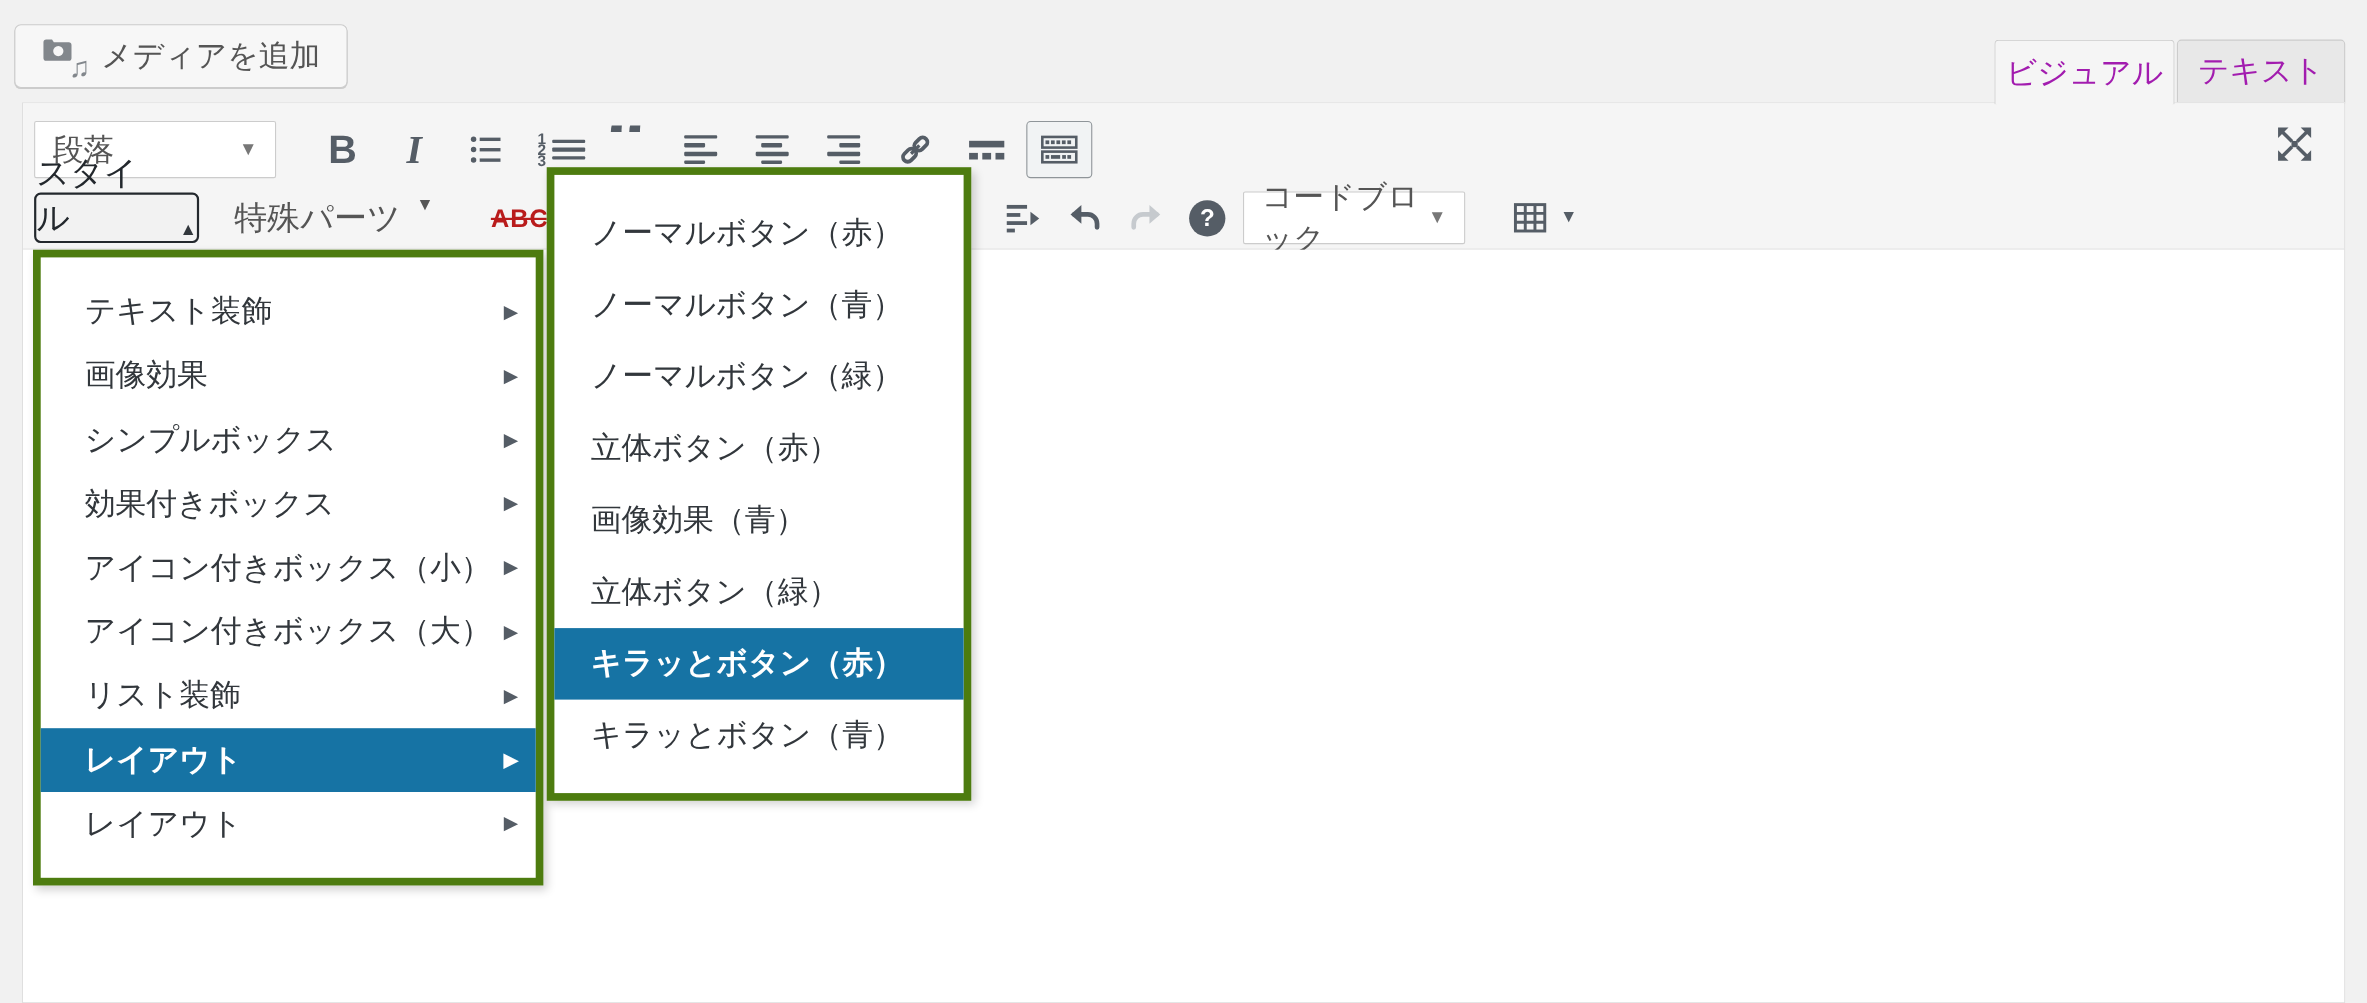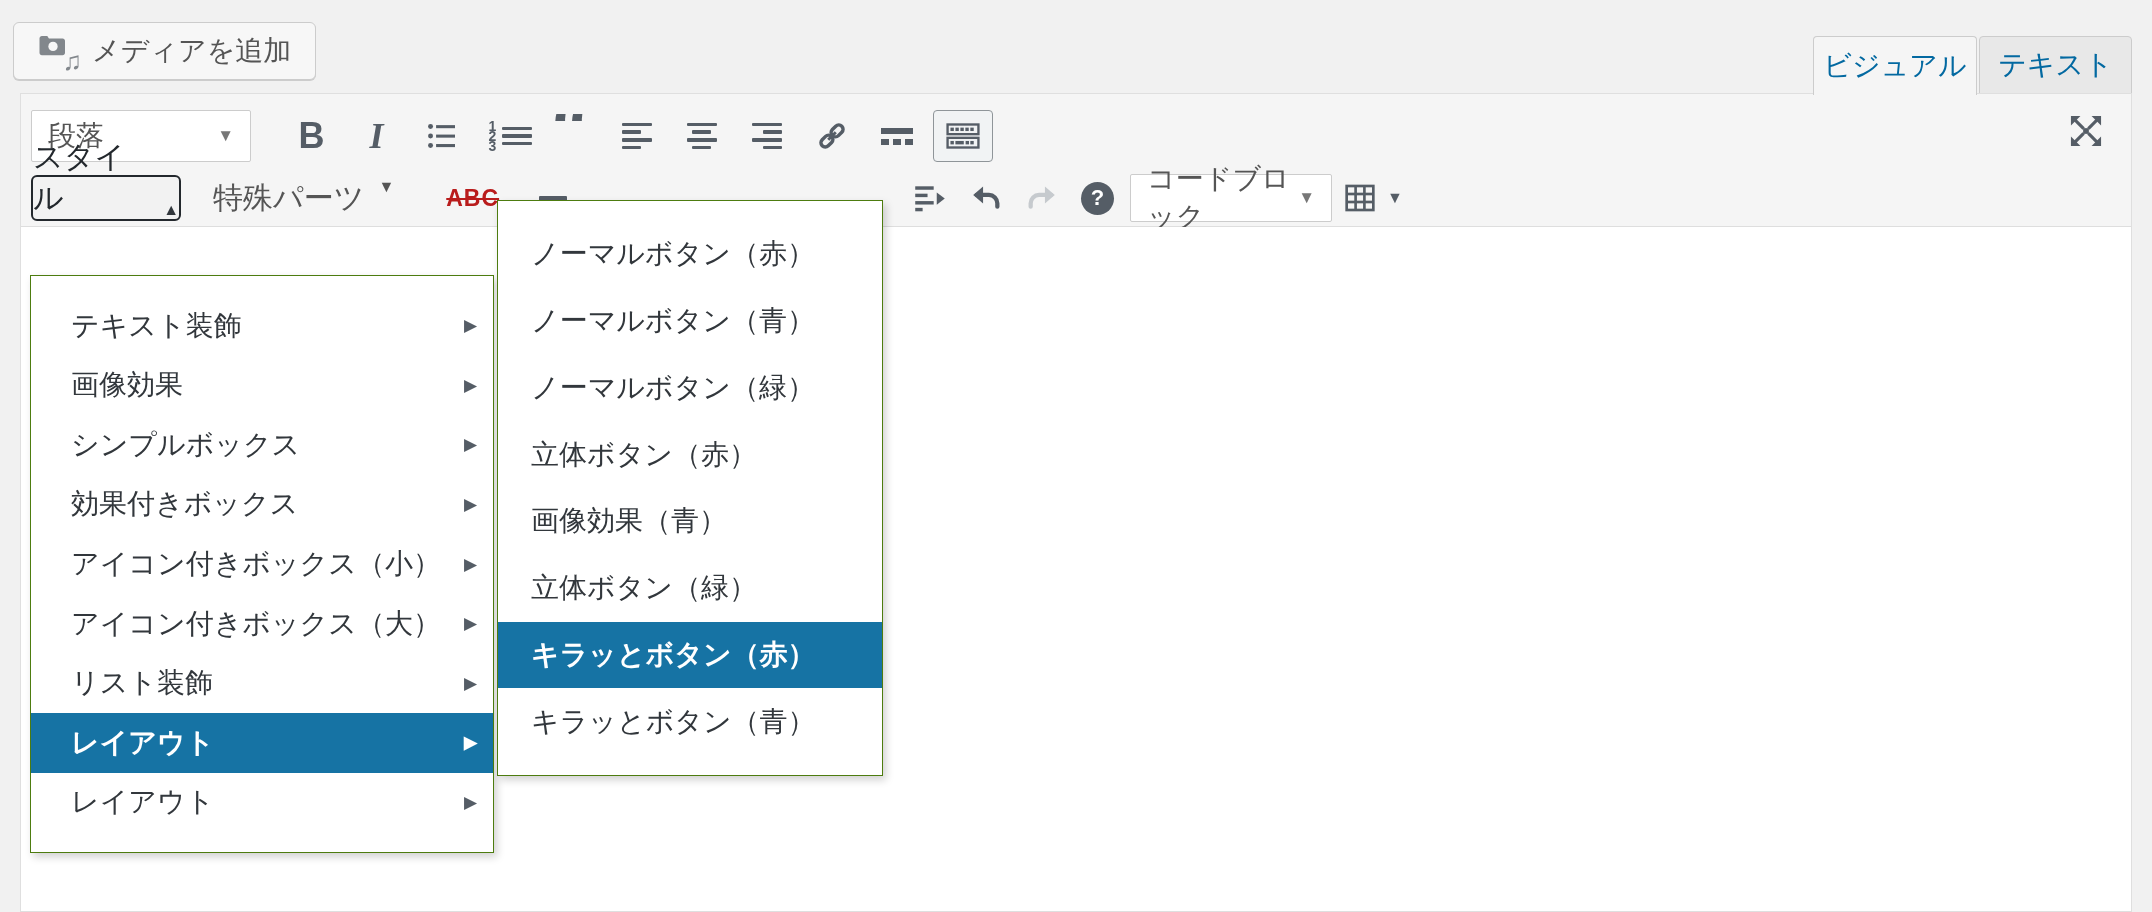--- a/index.html
+++ b/index.html
@@ -16,21 +16,21 @@
     display:flex; align-items:center; gap:12px; padding:0 24px;
     background:#f7f7f7; border:1px solid #ccc; border-radius:6px;
     font-size:28px; color:#555; box-shadow:0 1px 0 #ccc;
   }
   .media-ico { position:relative; width:42px; height:36px; color:#82878c; }
   .media-ico svg.cam { position:absolute; left:0; top:0; width:30px; height:25px; fill:currentColor; }
   .media-ico .note { position:absolute; right:-2px; bottom:-8px; font-size:26px; color:#82878c; }
   
   .tab {
     position:absolute; top:36px; height:58px; display:flex; align-items:center;
-    justify-content:center; font-size:28px; color:#0369a1;
+    justify-content:center; font-size:28px; color:#a21caf;
     border:1px solid #ccc; border-top-left-radius:4px; border-top-right-radius:4px;
   }
   .tab.active { left:1813px; width:164px; background:#f5f5f5; border-bottom:none; height:59px; z-index:5; }
   .tab.inactive { left:1979px; width:153px; background:#e8e8e8; }
   
   .editor {
     position:absolute; left:20px; top:93px; right:20px; bottom:0;
     background:#fff; border:1px solid #dfdfdf;
   }
   .toolbar {
@@ -76,28 +76,28 @@
   .text-btn .caret { font-size:16px; color:#555; }
   .abc { font-size:23px; font-weight:bold; letter-spacing:1px; color:#b91c1c; text-decoration:line-through; margin-right:34px; padding:0 6px; }
   .hr-ico { width:28px; height:5px; background:#555d66; border-radius:1px; }
   .spacer { width:346px; }
   .sbtn { width:34px; height:34px; display:flex; align-items:center; justify-content:center; color:#555d66; margin-right:22px; }
   .sbtn.disabled { color:#c6cace; }
   .help-circle {
     width:33px; height:33px; border-radius:50%; background:#555d66; color:#fff;
     display:flex; align-items:center; justify-content:center; font-size:22px; font-weight:bold; margin-right:16px;
   }
-  .code-select { width:202px; height:48px; margin-right:11px; }
+  .code-select { width:202px; height:48px; margin-right:42px; }
   .table-caret { font-size:16px; color:#555d66; margin-left:10px; }
   .fullscreen { position:absolute; right:26px; top:18px; width:38px; height:38px; color:#555d66; }
   
   .menu {
-    position:absolute; background:#fff; border:1px solid #4d7c0f;
+    position:absolute; background:#fff; border:7px solid #4d7c0f;
     box-shadow:3px 4px 8px rgba(0,0,0,.18); padding:20px 0;
-    display:flex; flex-direction:column;margin-top:48px;
+    display:flex; flex-direction:column;
   }
   .style-menu { left:30px; top:227px; width:464px; height:578px; z-index:30; }
   .button-submenu { left:497px; top:152px; width:386px; height:576px; z-index:31; }
   .menu-item {
     flex:1; display:flex; align-items:center; padding:0 16px 0 40px;
     font-size:28px; color:#32373c; white-space:nowrap;
   }
   .button-submenu .menu-item { padding-left:33px; }
   .menu-item .mi-arrow { margin-left:auto; font-size:17px; color:#555d66; }
   .menu-item.selected { background:#1673a4; color:#fff; font-weight:bold; }

